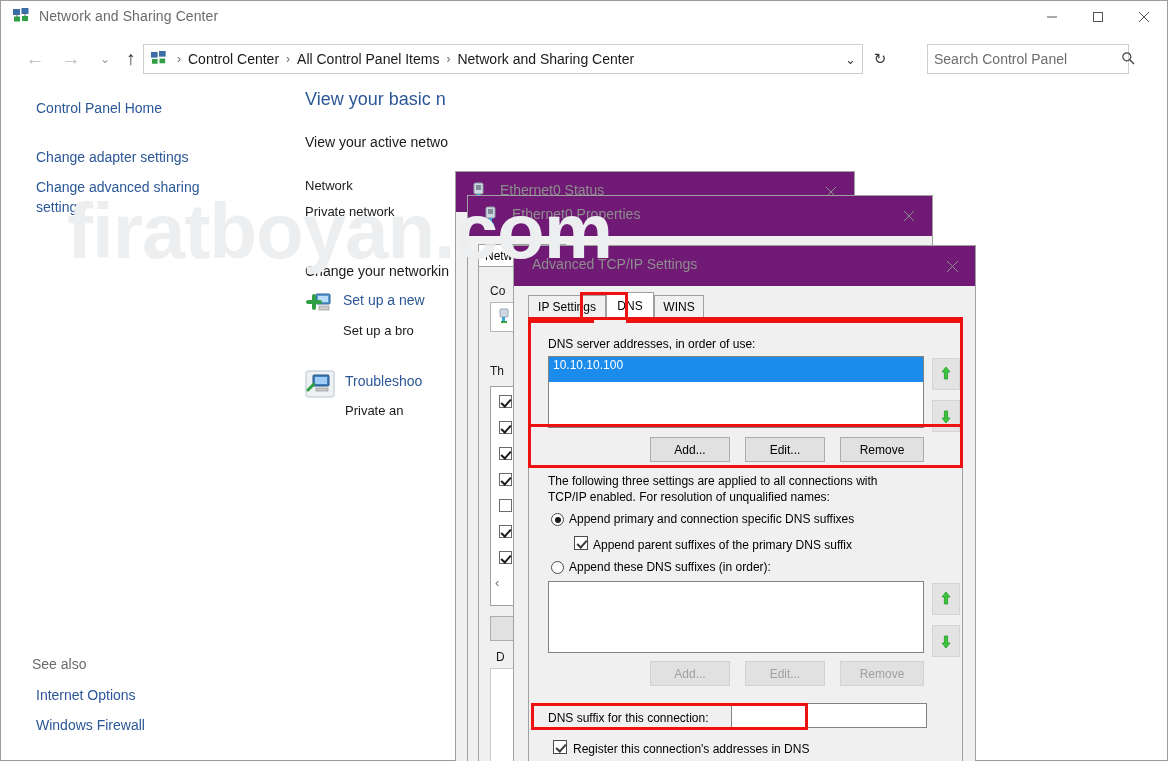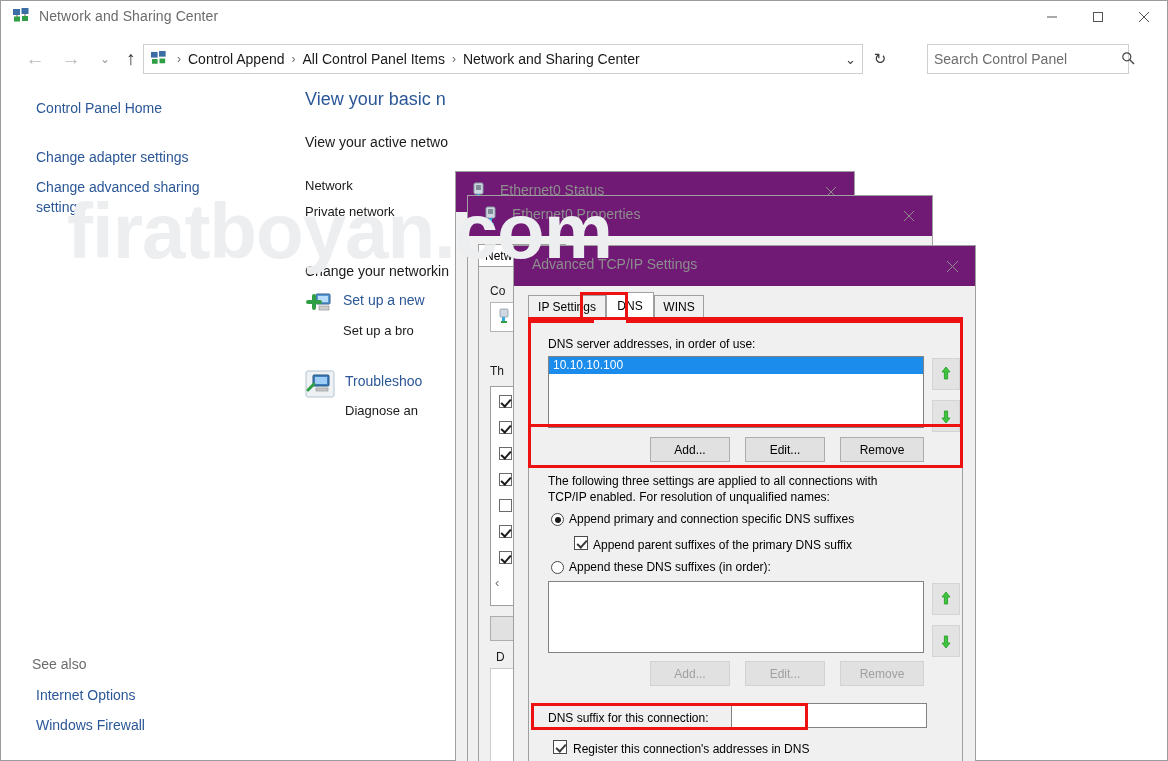--- a/index.html
+++ b/index.html
@@ -102,21 +102,21 @@
     justify-content:center;font-size:12px;color:#000;padding:0 7px;
   }
   .adv-tab.active{top:0;height:26px;background:#fff;border-color:#a0a0a0;z-index:3;}
   
   #adv-page{
     position:absolute;left:14px;top:31px;width:435px;height:493px;
     border:1px solid #a0a0a0;background:#f0f0f0;box-sizing:border-box;
   }
   .a-lbl{position:absolute;font-size:12px;color:#000;line-height:16px;}
   .a-listbox{position:absolute;border:1px solid #828282;background:#fff;box-sizing:border-box;}
-  .a-listrow{height:17px;line-height:17px;padding-left:4px;font-size:12px;color:#000;}
+  .a-listrow{height:25px;line-height:17px;padding-left:4px;font-size:12px;color:#000;}
   .a-listrow.sel{background:#1b8ceb;color:#fff;}
   .a-btn{
     position:absolute;height:25px;border:1px solid #adadad;background:#e1e1e1;
     box-sizing:border-box;display:flex;align-items:center;justify-content:center;
     font-size:12px;color:#000;font-family:"Liberation Sans", sans-serif;
   }
   .a-btn.disabled{color:#a0a0a0;background:#e1e1e1;border-color:#d2d2d2;}
   .a-arrowbtn{
     position:absolute;width:28px;height:32px;border:1px solid #d4d4d4;
     background:#e3e3e3;box-sizing:border-box;display:flex;align-items:center;justify-content:center;
@@ -173,21 +173,21 @@
     <div id="breadcrumb">
       <span class="bc-icon">
         <svg width="17" height="17" viewBox="0 0 18 18">
           <rect x="0" y="1" width="7" height="6" fill="#3b6ea5"></rect>
           <rect x="8.5" y="0" width="7" height="6" fill="#3b6ea5"></rect>
           <rect x="1" y="8.5" width="6" height="5" fill="#2f9e44"></rect>
           <rect x="9" y="8" width="6" height="5" fill="#2f9e44"></rect>
         </svg>
       </span>
       <span class="bc-sep">›</span>
-      <span class="bc-item">Control Append</span>
+      <span class="bc-item">Control Center</span>
       <span class="bc-sep">›</span>
       <span class="bc-item">All Control Panel Items</span>
       <span class="bc-sep">›</span>
       <span class="bc-item">Network and Sharing Center</span>
       <span class="bc-drop">⌄</span>
     </div>
 
     <div id="nav-refresh">↻</div>
 
     <div id="searchbox">
@@ -237,21 +237,21 @@
       <span style="position:absolute;left:32px;top:285px">
         <svg width="30" height="28" viewBox="0 0 30 28">
           <rect x="1" y="1" width="28" height="26" rx="2" fill="#eef2f5" stroke="#b6c4cf" stroke-width="1"></rect>
           <rect x="8" y="5" width="16" height="11" rx="1" fill="#3f7fbf" stroke="#25537f" stroke-width="1"></rect>
           <rect x="10" y="7" width="12" height="7" fill="#9fcdf5"></rect>
           <rect x="11" y="18" width="12" height="3" fill="#c9c9c9" stroke="#8a8a8a" stroke-width="0.6"></rect>
           <path d="M3 20 l6 -6" stroke="#2f9e44" stroke-width="3" stroke-linecap="round"></path>
         </svg>
       </span>
       <div class="rp-link" style="left:72px;top:288px">Troubleshoo</div>
-      <div class="rp-sub" style="left:72px;top:318px">Diagnose an</div>
+      <div class="rp-sub" style="left:72px;top:318px">Private an</div>
     </div>
 
     <div id="watermark">firatboyan.com</div>
 
     <div class="dlg" id="dlg-status">
       <div class="dlg-caption">
         <span class="dc-icon">
           <svg width="18" height="20" viewBox="0 0 18 20">
             <rect x="4" y="1" width="9" height="11" rx="1.5" fill="#cfd8e0" stroke="#8b9aa8" stroke-width="1"></rect>
             <rect x="6" y="3" width="5" height="5" fill="#7f8c99"></rect>

